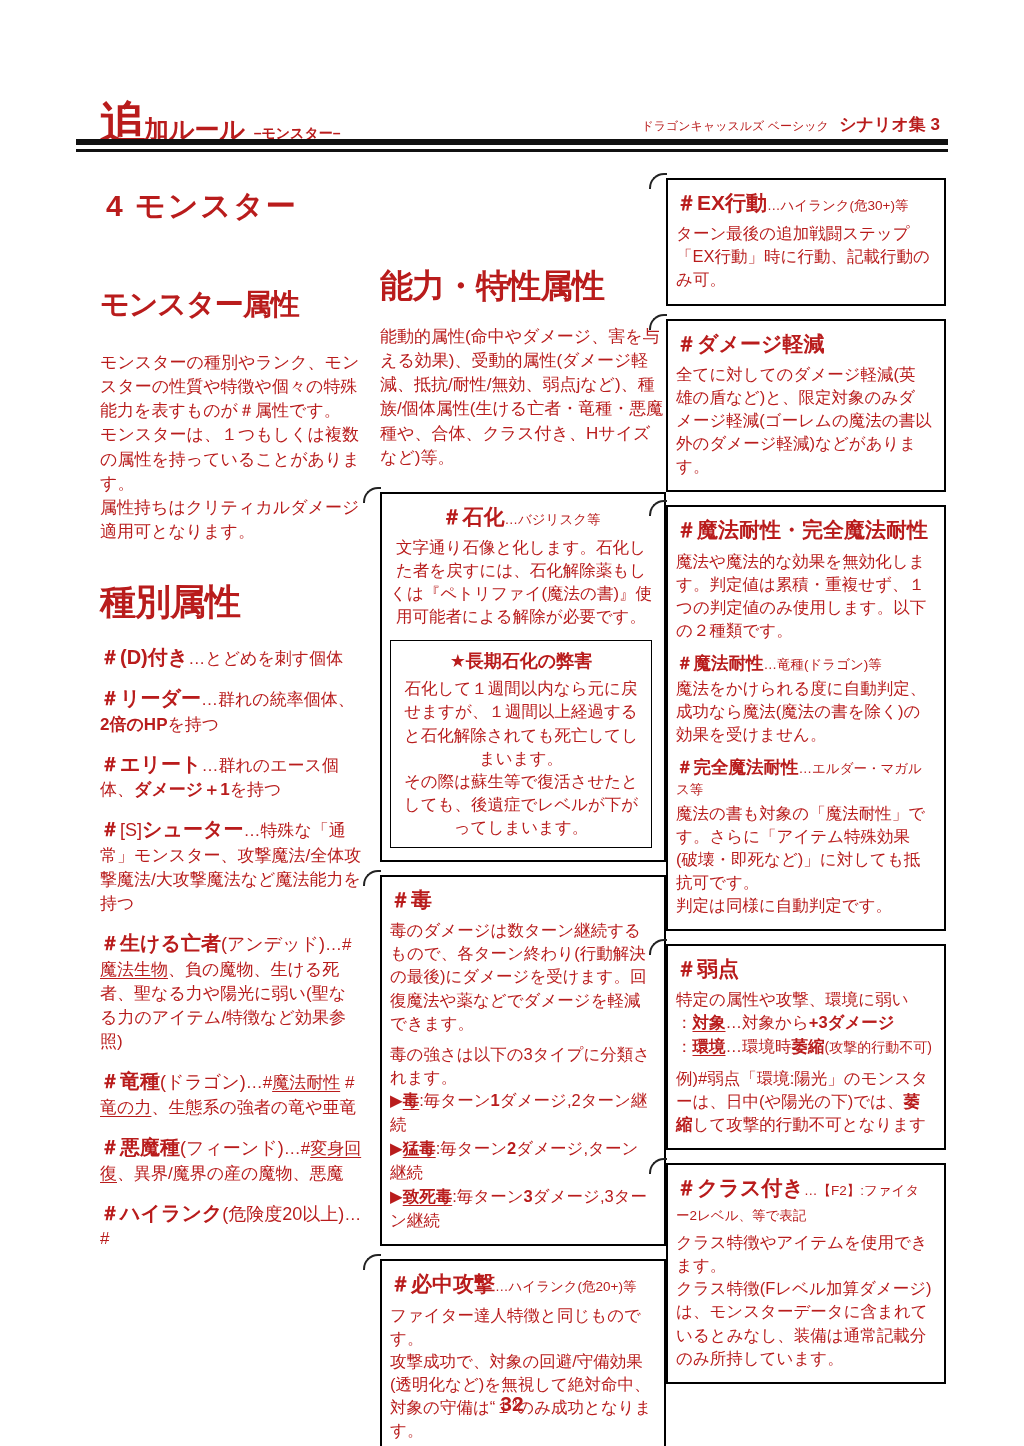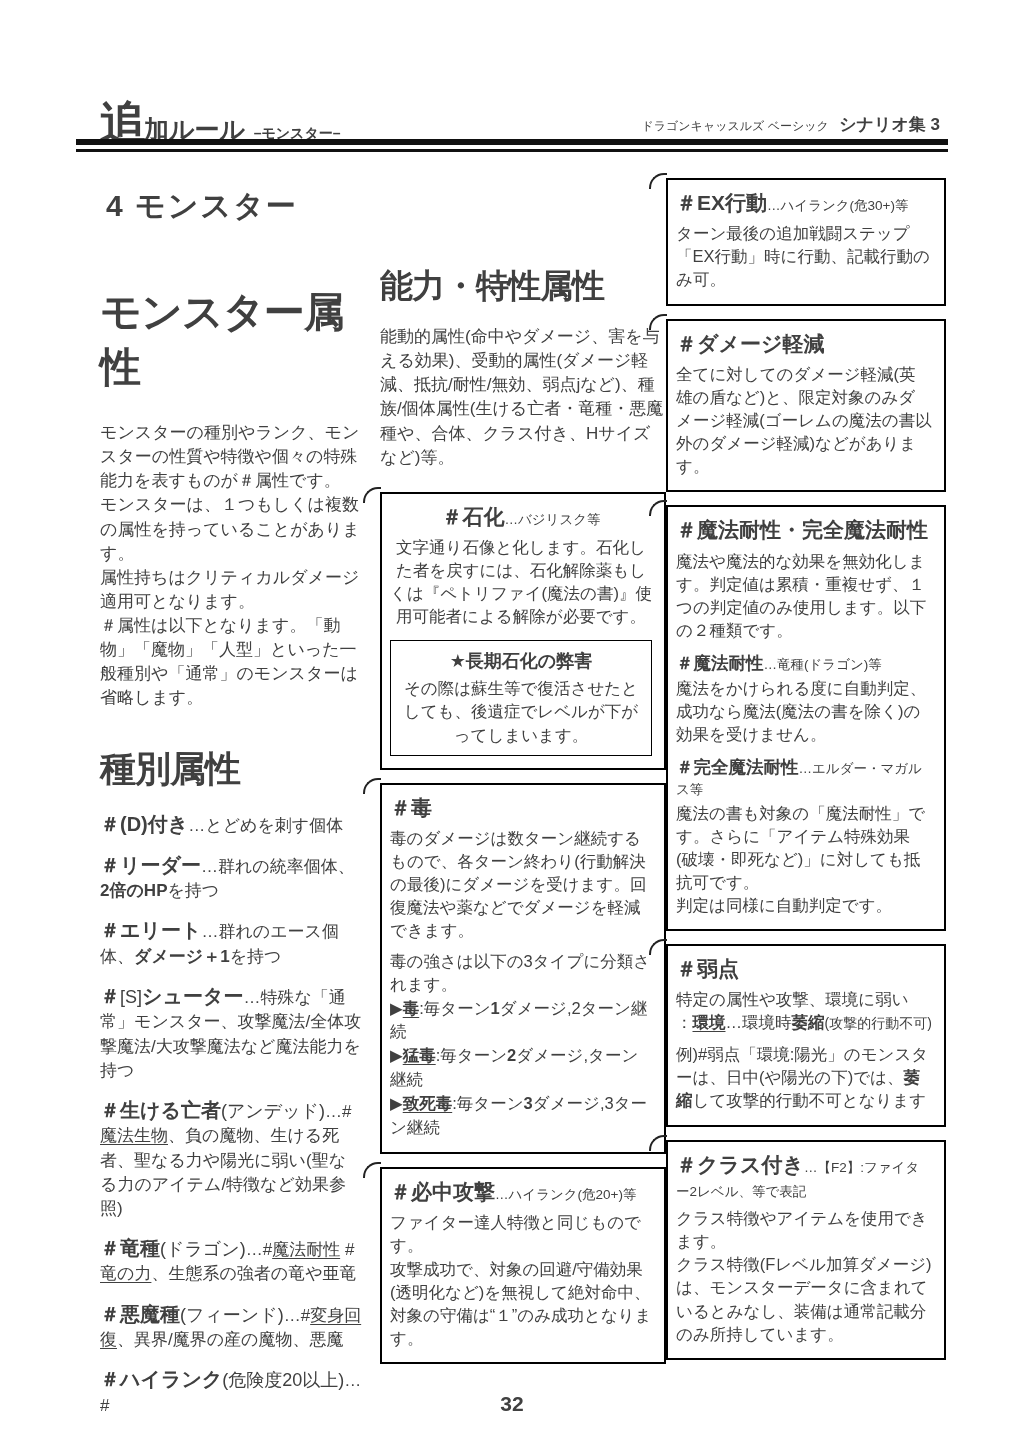--- a/index.html
+++ b/index.html
@@ -1,39 +1,39 @@
 <!DOCTYPE html>
 <html><head>
 <meta charset="utf-8">
 <style>
   html,body{margin:0;padding:0;background:#e8e8e8;}
   .page{
     position:relative;width:1024px;height:1446px;background:#ffffff;
-    font-family:"Liberation Sans","DejaVu Sans",sans-serif;color:#404040;
+    font-family:"Liberation Sans","DejaVu Sans",sans-serif;color:#b91c1c;
     overflow:hidden;margin:0 auto;
   }
   
   .hdr{position:absolute;left:78px;top:96px;right:78px;height:40px;}
   .logo{position:absolute;left:22px;top:-4px;white-space:nowrap;}
   .logo .big{font-size:46px;font-weight:bold;letter-spacing:-2px;}
   .logo .mid{font-size:25px;font-weight:bold;}
   .logo .sub{font-size:14px;font-weight:bold;margin-left:4px;}
   .hdr-right{position:absolute;right:6px;bottom:0;white-space:nowrap;}
   .hdr-right .pub{font-size:12px;}
   .hdr-right .ser{font-size:17px;font-weight:bold;margin-left:6px;}
   .rule{position:absolute;left:76px;right:76px;top:139px;height:4px;
     border-top:6px solid #111;border-bottom:3px solid #111;}
   
   .col{position:absolute;}
   .col-left{left:100px;top:186px;width:262px;}
   .col-mid{left:380px;top:264px;width:286px;}
   .col-right{left:666px;top:178px;width:280px;}
   
   .chapter{font-size:30px;font-weight:bold;margin:0 0 58px 6px;letter-spacing:2px;}
-  h1.sec{font-size:41px;font-weight:bold;margin:0 0 26px 0;letter-spacing:-1px;}
+  h1.sec{font-size:29px;font-weight:bold;margin:0 0 26px 0;letter-spacing:-1px;}
   h2.sec{font-size:36px;font-weight:bold;margin:34px 0 16px 0;letter-spacing:-1px;}
   h1.sec2{font-size:33px;font-weight:bold;margin:0 0 16px 0;letter-spacing:-1px;}
   p.body{font-size:17px;line-height:1.42;margin:0;}
   .item{font-size:17px;line-height:1.42;margin:0 0 13px 0;}
   .t{font-size:20px;font-weight:bold;}
   .tn{font-size:18px;}
   .b{font-weight:bold;}
   .u{text-decoration:underline;text-underline-offset:3px;}
   .bu{font-weight:bold;text-decoration:underline;text-underline-offset:3px;}
   .sm{font-size:14px;}
@@ -72,21 +72,20 @@
     </div>
   </div>
   <div class="rule"></div>
 
   <div class="col col-left">
     <div class="chapter">4 モンスター</div>
     <h1 class="sec">モンスター属性</h1>
     <p class="body">モンスターの種別やランク、モンスターの性質や特徴や個々の特殊能力を表すものが＃属性です。</p>
     <p class="body">モンスターは、１つもしくは複数の属性を持っていることがあります。</p>
     <p class="body">属性持ちはクリティカルダメージ適用可となります。</p>
-    <p class="body">＃属性は以下となります。「動物」「魔物」「人型」といった一般種別や「通常」のモンスターは省略します。</p>
     <h2 class="sec">種別属性</h2>
     <p class="item"><span><span class="t">＃(D)付き</span></span><span><span>…とどめを刺す個体</span></span></p>
     <p class="item"><span><span class="t">＃リーダー</span></span><span><span>…群れの統率個体、</span><span class="b">2倍のHP</span><span>を持つ</span></span></p>
     <p class="item"><span><span class="t">＃エリート</span></span><span><span>…群れのエース個体、</span><span class="b">ダメージ＋1</span><span>を持つ</span></span></p>
     <p class="item"><span><span class="t">＃</span><span class="tn">[S]</span><span class="t">シューター</span></span><span><span>…特殊な「通常」モンスター、攻撃魔法/全体攻撃魔法/大攻撃魔法など魔法能力を持つ</span></span></p>
     <p class="item"><span><span class="t">＃生ける亡者</span><span class="tn">(アンデッド)</span></span><span><span>…#</span><span class="u">魔法生物</span><span>、負の魔物、生ける死者、聖なる力や陽光に弱い(聖なる力のアイテム/特徴など効果参照)</span></span></p>
     <p class="item"><span><span class="t">＃竜種</span><span class="tn">(ドラゴン)</span></span><span><span>…#</span><span class="u">魔法耐性</span><span> #</span><span class="u">竜の力</span><span>、生態系の強者の竜や亜竜</span></span></p>
     <p class="item"><span><span class="t">＃悪魔種</span><span class="tn">(フィーンド)</span></span><span><span>…#</span><span class="u">変身回復</span><span>、異界/魔界の産の魔物、悪魔</span></span></p>
     <p class="item"><span><span class="t">＃ハイランク</span><span class="tn">(危険度20以上)</span></span><span><span>…#</span></span></p>
   </div>
@@ -94,20 +93,21 @@
   <div class="col col-mid">
     <h1 class="sec2">能力・特性属性</h1>
     <p class="body">能動的属性(命中やダメージ、害を与える効果)、受動的属性(ダメージ軽減、抵抗/耐性/無効、弱点jなど)、種族/個体属性(生ける亡者・竜種・悪魔種や、合体、クラス付き、Hサイズなど)等。</p>
 
     <section class="box" style="margin-top:22px;text-align:center;">
       <span class="hook"></span>
       <h3 class="bh"><span class="bt">＃石化</span><span class="bn">…バジリスク等</span></h3>
       <p class="bp">文字通り石像と化します。石化した者を戻すには、石化解除薬もしくは『ペトリファイ(魔法の書)』使用可能者による解除が必要です。</p>
       <div class="inner-box">
         <h4>★長期石化の弊害</h4>
+        <p>石化して１週間以内なら元に戻せますが、１週間以上経過すると石化解除されても死亡してしまいます。</p>
         <p>その際は蘇生等で復活させたとしても、後遺症でレベルが下がってしまいます。</p>
       </div>
     </section>
 
     <section class="box">
       <span class="hook"></span>
       <h3 class="bh"><span class="bt">＃毒</span></h3>
       <p class="bp">毒のダメージは数ターン継続するもので、各ターン終わり(行動解決の最後)にダメージを受けます。回復魔法や薬などでダメージを軽減できます。</p>
       <p class="bp">毒の強さは以下の3タイプに分類されます。</p>
       <p class="bullet"><span>▶</span><span class="bu">毒</span><span>:毎ターン</span><span class="b">1</span><span>ダメージ,2ターン継続</span></p>
@@ -145,20 +145,21 @@
       <p class="bp">魔法をかけられる度に自動判定、成功なら魔法(魔法の書を除く)の効果を受けません。</p>
       <h4 class="subhdr"><span class="st">＃完全魔法耐性</span><span class="bn">…エルダー・マガルス等</span></h4>
       <p class="bp">魔法の書も対象の「魔法耐性」です。さらに「アイテム特殊効果(破壊・即死など)」に対しても抵抗可です。</p>
       <p class="bp" style="margin-top:0;">判定は同様に自動判定です。</p>
     </section>
 
     <section class="box">
       <span class="hook"></span>
       <h3 class="bh"><span class="bt">＃弱点</span></h3>
       <p class="bp">特定の属性や攻撃、環境に弱い</p>
+      <p class="bullet"><span>：</span><span class="bu">対象</span><span>…対象から</span><span class="b">+3ダメージ</span></p>
       <p class="bullet"><span>：</span><span class="bu">環境</span><span>…環境時</span><span class="b">萎縮</span><span class="sm">(攻撃的行動不可)</span></p>
       <p class="bp" style="margin-top:8px;"><span>例)#弱点「環境:陽光」のモンスターは、日中(や陽光の下)では、</span><span class="b">萎縮</span><span>して攻撃的行動不可となります</span></p>
     </section>
 
     <section class="box">
       <span class="hook"></span>
       <h3 class="bh"><span class="bt">＃クラス付き</span><span class="bn">…【F2】:ファイター2レベル、等で表記</span></h3>
       <p class="bp">クラス特徴やアイテムを使用できます。</p>
       <p class="bp" style="margin-top:0;">クラス特徴(Fレベル加算ダメージ)は、モンスターデータに含まれているとみなし、装備は通常記載分のみ所持しています。</p>
 

